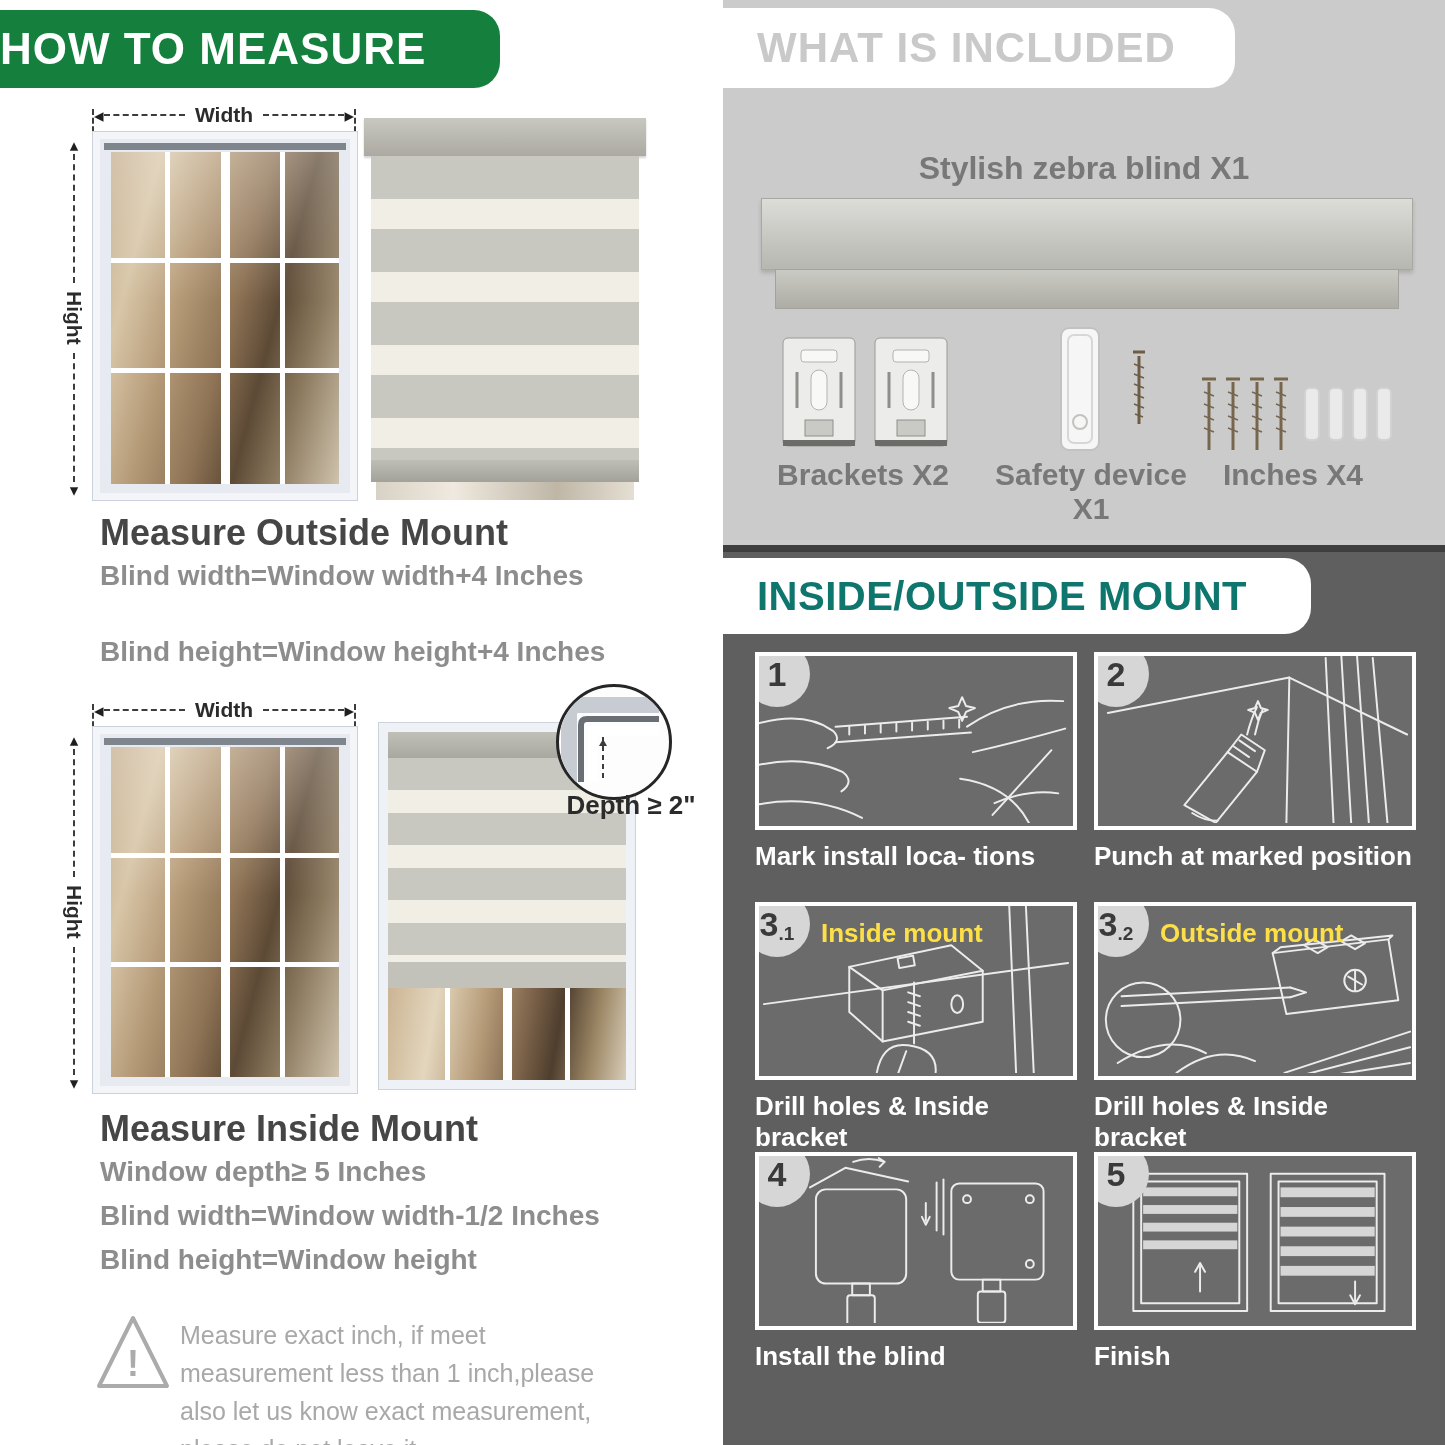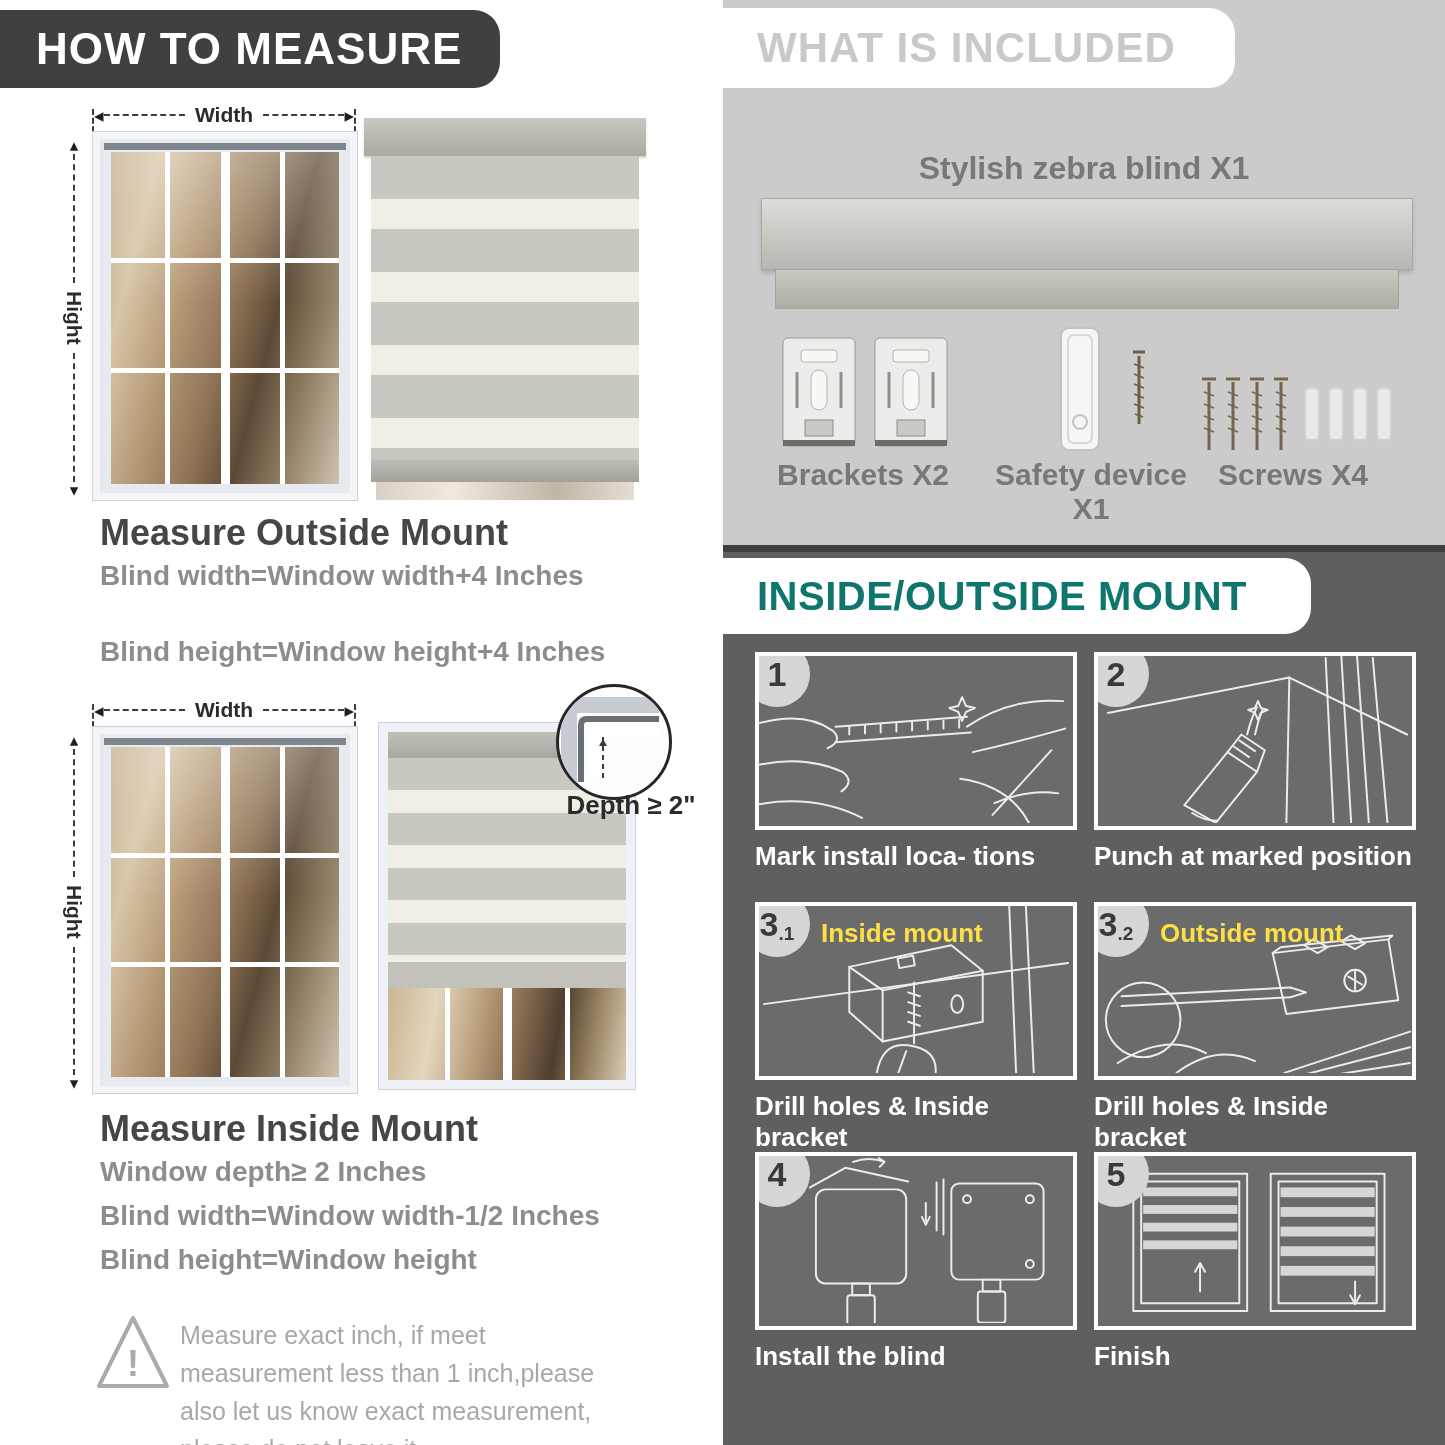--- a/index.html
+++ b/index.html
@@ -2,23 +2,23 @@
 <html><head>
 <meta charset="utf-8">
 <style>
   html,body{margin:0;padding:0;background:#ffffff;}
   .canvas{position:relative;width:1445px;height:1445px;background:#ffffff;overflow:hidden;
           font-family:"Liberation Sans",sans-serif;}
   .abs{position:absolute;}
 
   
   .left{position:absolute;left:0;top:0;width:723px;height:1445px;background:#ffffff;}
-  .lhead{position:absolute;left:0;top:10px;width:500px;height:78px;background:#404040;
+  .lhead{position:absolute;left:0;top:10px;width:500px;height:78px;background:#15803d;
          border-radius:0 26px 26px 0;color:#ffffff;font-size:44px;font-weight:bold;
-         display:flex;align-items:center;padding-left:36px;box-sizing:border-box;letter-spacing:1px;}
+         display:flex;align-items:center;box-sizing:border-box;letter-spacing:1px;}
   .h2{position:absolute;left:100px;color:#464646;font-size:36px;font-weight:bold;}
   .bodyline{position:absolute;left:100px;color:#8d8d8d;font-size:28px;font-weight:bold;}
 
   
   .dim-w{position:absolute;display:flex;align-items:center;height:24px;}
   .dash{flex:1;border-top:2px dashed #3c3c3c;}
   .ah{font-size:19px;line-height:1;color:#1f1f1f;}
   .vtick{width:0;height:32px;border-left:2px dashed #3c3c3c;transform:translateY(10px);}
   .dim-label{font-weight:bold;font-size:21px;padding:0 10px;color:#2b2b2b;}
   .dim-h{position:absolute;display:flex;flex-direction:column;align-items:center;width:24px;}
@@ -189,21 +189,21 @@
         <path d="M10,95 L10,28 Q10,18 20,18 L100,18" stroke="#c7ccd3" stroke-width="16" fill="none"></path>
         <path d="M22,95 L22,38 Q22,32 28,32 L100,32" stroke="#6a6f75" stroke-width="6" fill="none"></path>
         <path d="M34,95 L34,44 L100,44" stroke="#ffffff" stroke-width="10" fill="none"></path>
         <line x1="44" y1="50" x2="44" y2="95" stroke="#3c3c3c" stroke-width="2" stroke-dasharray="5,4"></line>
         <path d="M44,52 l-4,7 h8 z" fill="#3c3c3c"></path>
       </svg>
     </div>
     <div class="depth-label" style="left:556px;top:790px;width:150px;text-align:center">Depth ≥ 2"</div>
 
     <div class="h2" style="top:1108px">Measure Inside Mount</div>
-    <div class="bodyline" style="top:1156px">Window depth≥ 2 Inches</div>
+    <div class="bodyline" style="top:1156px">Window depth≥ 5 Inches</div>
     <div class="bodyline" style="top:1200px">Blind width=Window width-1/2 Inches</div>
     <div class="bodyline" style="top:1244px">Blind height=Window height</div>
 
     <svg class="abs" style="left:95px;top:1310px" width="76" height="84" viewBox="0 0 76 84">
       <polygon points="38,8 72,76 4,76" fill="none" stroke="#ababab" stroke-width="4" stroke-linejoin="round"></polygon>
       <text x="38" y="66" text-anchor="middle" font-family="Liberation Sans, sans-serif" font-size="36" font-weight="bold" fill="#ababab">!</text>
     </svg>
     <div class="warn-text" style="left:180px;top:1316px;width:452px">Measure exact inch, if meet measurement less than 1 inch,please also let us know exact measurement, please do not leave it</div>
   </div>
 
@@ -292,21 +292,21 @@
         <g fill="rgba(255,255,255,0.6)" stroke="#d2d2d0" stroke-width="2">
           <rect x="110" y="16" width="14" height="52" rx="5"></rect>
           <rect x="134" y="16" width="14" height="52" rx="5"></rect>
           <rect x="158" y="16" width="14" height="52" rx="5"></rect>
           <rect x="182" y="16" width="14" height="52" rx="5"></rect>
         </g>
       </svg>
 
       <div class="item-label" style="left:40px;width:200px">Brackets X2</div>
       <div class="item-label" style="left:258px;width:220px">Safety device X1</div>
-      <div class="item-label" style="left:470px;width:200px">Screws X4</div>
+      <div class="item-label" style="left:470px;width:200px">Inches X4</div>
     </div>
 
     <div class="dark">
       <div class="pill pill-mount">INSIDE/OUTSIDE MOUNT</div>
 
       <div class="step" style="left:32px;top:107px">
         <div class="step-img">
           <svg viewBox="0 0 320 170" class="lineart">
             <path d="M-5,70 Q45,55 75,76 Q86,86 70,94" class="lineart"></path>
             <path d="M-5,112 Q45,100 85,118 Q98,128 84,138" class="lineart"></path>

